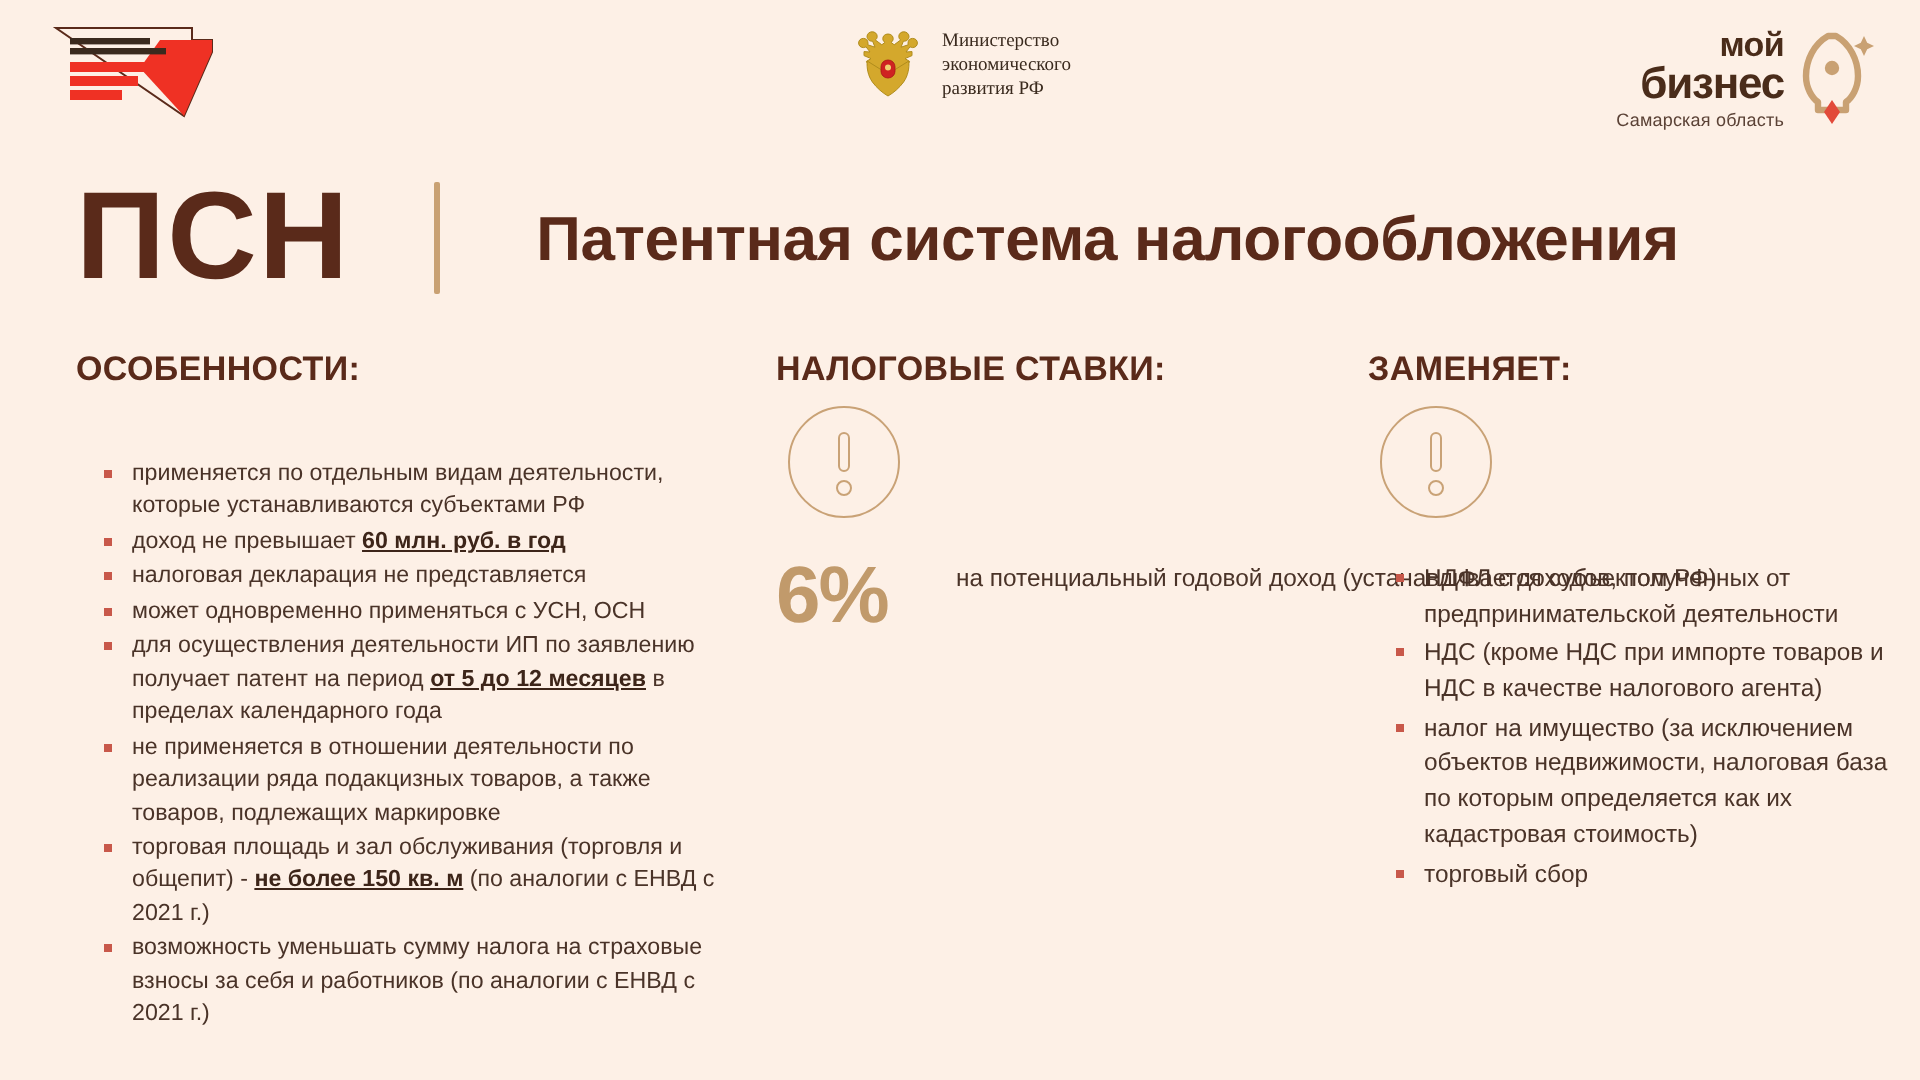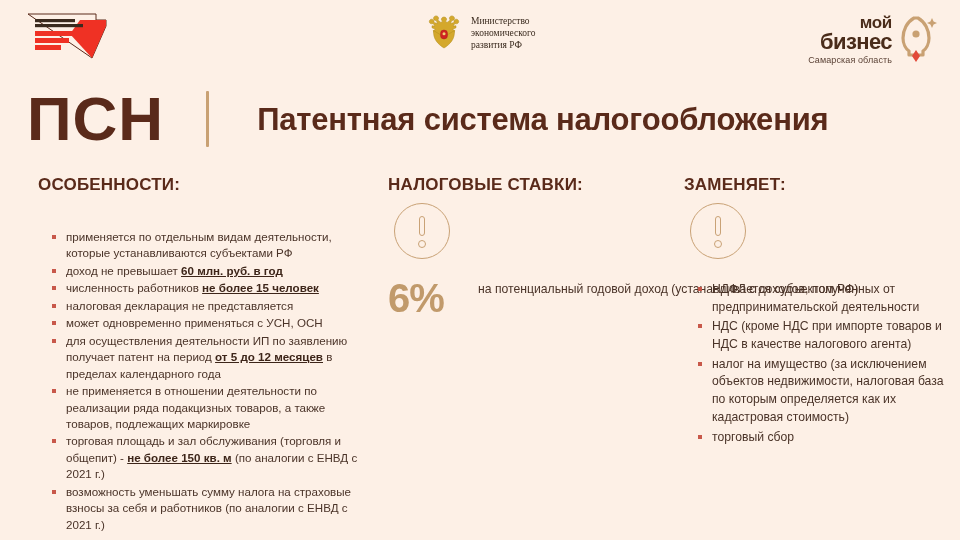--- a/index.html
+++ b/index.html
@@ -74,21 +74,21 @@
   .mb-region {
     font-size: 9px;
     color: #5b4236;
     margin-top: 2px;
     letter-spacing: 0.1px;
   }
 
   
   .title-row {
     position: absolute;
-    left: 27px;
+    left: 38px;
     top: 84px;
     display: flex;
     align-items: center;
     height: 70px;
   }
   .title-abbr {
     font-size: 62px;
     font-weight: bold;
     color: #5a2a1a;
     letter-spacing: 1px;
@@ -256,21 +256,20 @@
   <div class="title-row">
     <div class="title-abbr">ПСН</div>
     <div class="title-divider"></div>
     <div class="title-full">Патентная система налогообложения</div>
   </div>
 
   <div class="col-head c1">ОСОБЕННОСТИ:</div>
   <ul class="blist list-features">
       <li><span>применяется по отдельным видам деятельности, которые устанавливаются субъектами РФ</span></li>
       <li><span>доход не превышает </span><b>60 млн. руб. в год</b></li>
-      <li><span>численность работников </span><b>не более 15 человек</b></li>
       <li><span>налоговая декларация не представляется</span></li>
       <li><span>может одновременно применяться с УСН, ОСН</span></li>
       <li><span>для осуществления деятельности ИП по заявлению получает патент на период </span><b>от 5 до 12 месяцев</b><span> в пределах календарного года</span></li>
       <li><span>не применяется в отношении деятельности по реализации ряда подакцизных товаров, а также товаров, подлежащих маркировке</span></li>
       <li><span>торговая площадь и зал обслуживания (торговля и общепит) - </span><b>не более 150 кв. м</b><span> (по аналогии с ЕНВД с 2021 г.)</span></li>
       <li><span>возможность уменьшать сумму налога на страховые взносы за себя и работников (по аналогии с ЕНВД с 2021 г.)</span></li>
     </ul>
 
   <div class="col-head c2">НАЛОГОВЫЕ СТАВКИ:</div>
   <div class="excl c2">

